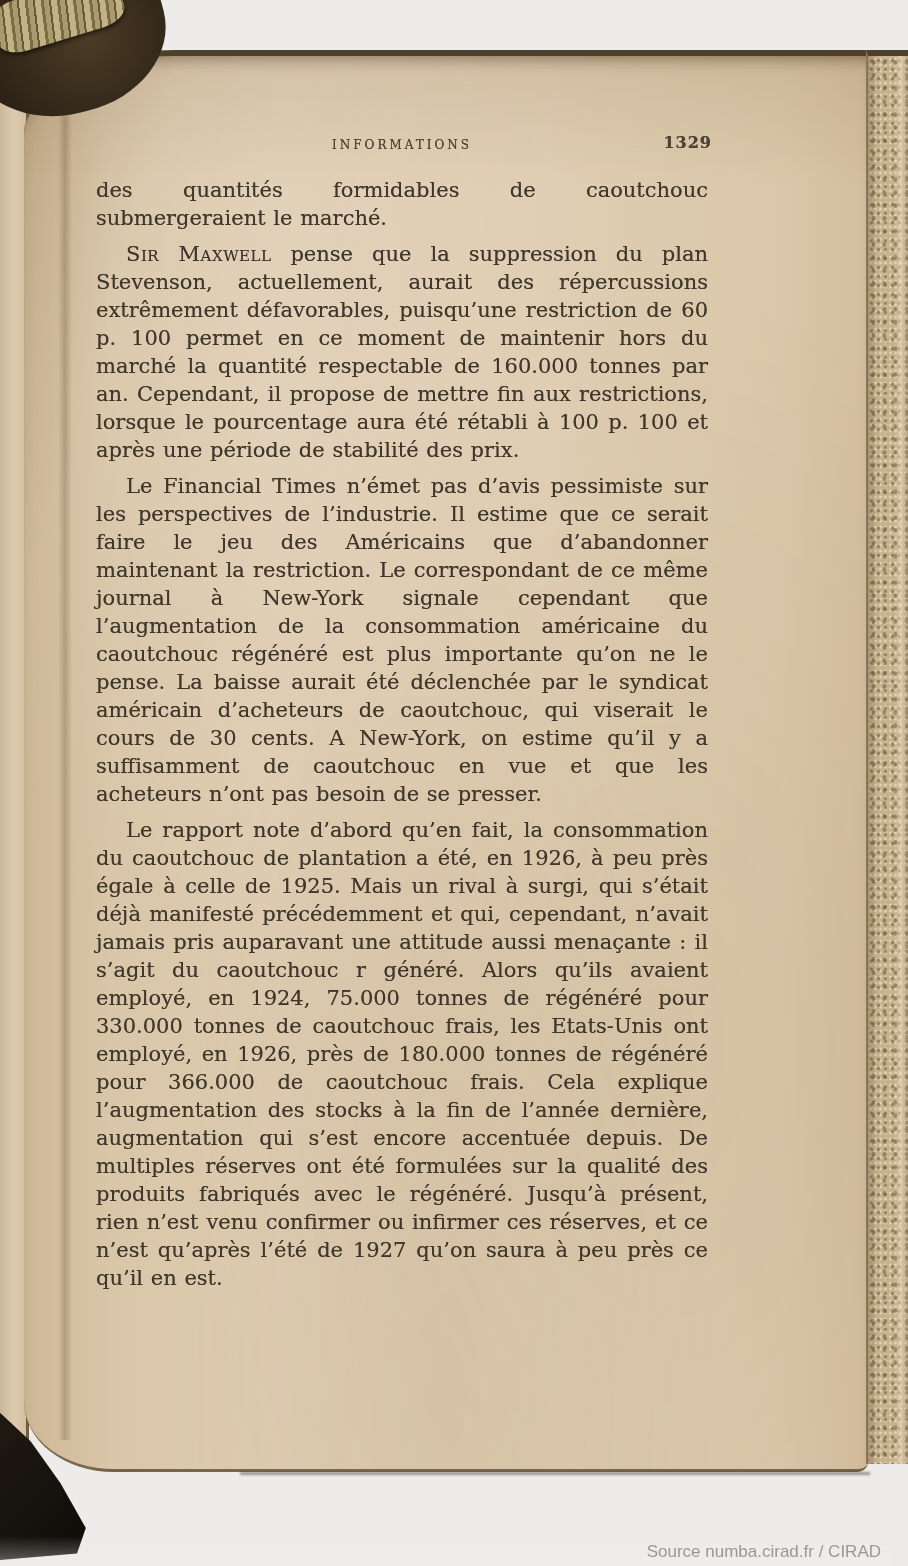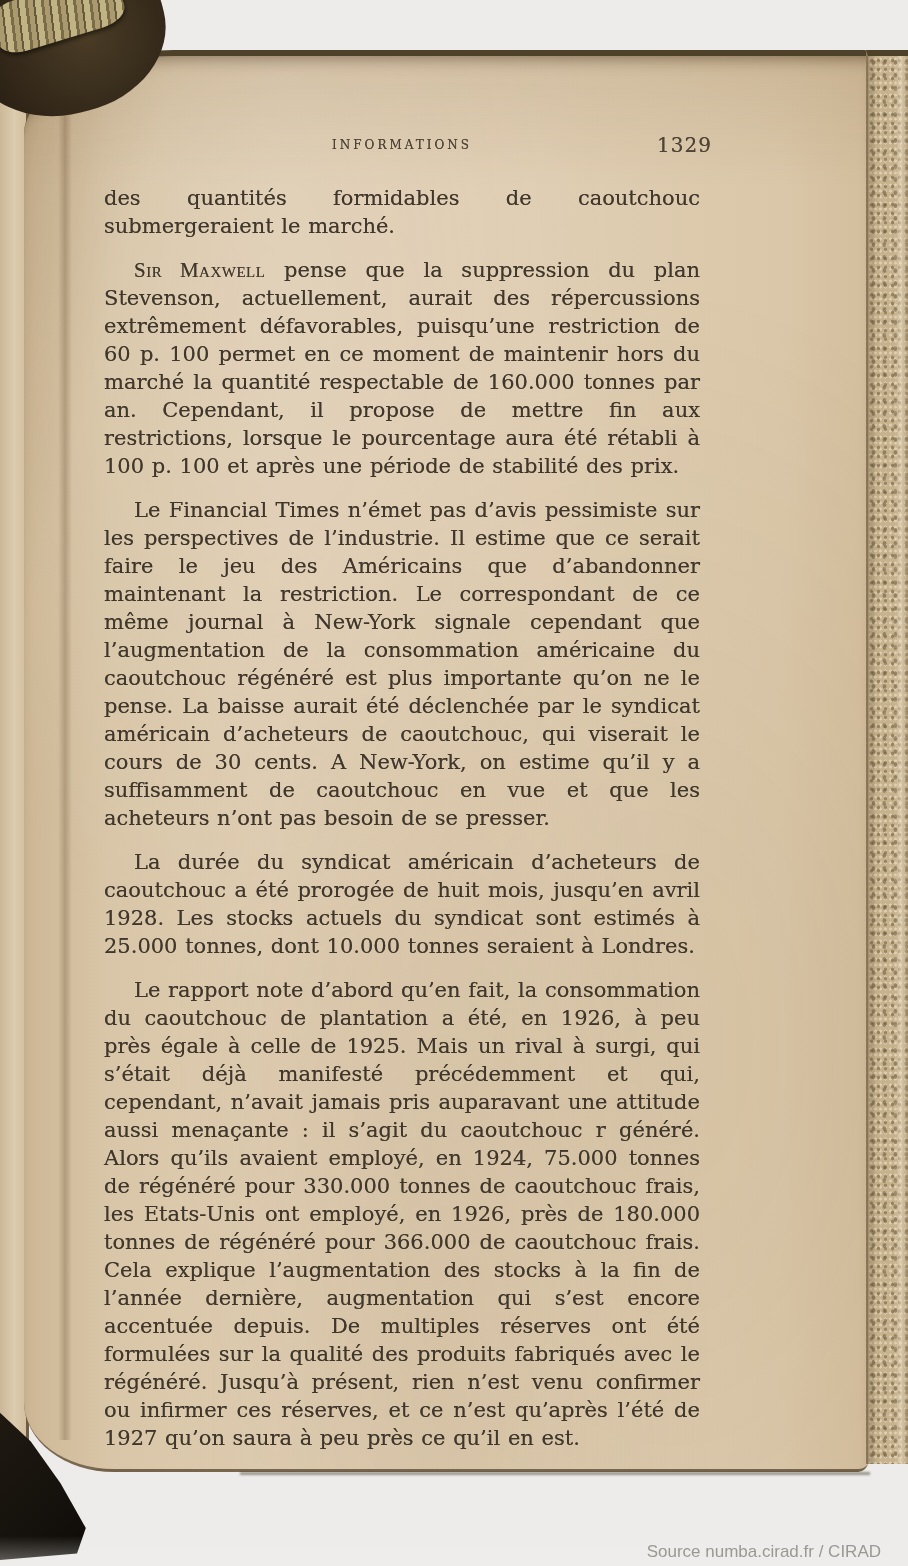--- a/index.html
+++ b/index.html
@@ -80,33 +80,34 @@
     position:absolute;left:88px;top:133px;width:628px;height:30px;z-index:6;
     color:#4e4436;
   }
   .running-title{
     position:absolute;left:244px;top:5px;
     font-size:12px;letter-spacing:3px;
     text-shadow:0 0 .5px rgba(78,68,54,.8);
   }
   .page-number{
     position:absolute;right:4px;top:0;
-    font-size:20px;letter-spacing:1px;
+    font-size:16px;letter-spacing:1px;
     text-shadow:0 0 .5px rgba(78,68,54,.8);
+    font-weight:bold;
   }
   .article{
     position:absolute;left:88px;top:168px;width:628px;z-index:6;
     font-size:21px;line-height:28px;text-align:justify;
     color:#3f372c;word-spacing:1px;
     text-shadow:0 0 .5px rgba(63,55,44,.65);
     hyphens:auto;
   }
-  .article p{margin:16px;text-indent:30px;}
+  .article p{margin:8px;text-indent:30px;}
   .article p.noindent{text-indent:0;}
-  .lead{font-variant:small-caps;letter-spacing:.5px;font-family:Liberation Serif, serif;}
+  .lead{font-variant:small-caps;letter-spacing:.5px;}
 
   
   .credit-bar{
     position:absolute;left:0;bottom:0;width:890px;height:30px;z-index:7;
     background:linear-gradient(to bottom,rgba(228,226,222,.0),rgba(240,239,237,.4));
   }
   .credit-text{
     position:absolute;right:9px;bottom:4px;
     font-family:"Liberation Sans","DejaVu Sans",sans-serif;
     font-size:17px;color:#9b9894;
@@ -127,19 +128,18 @@
 
 <div class="running-head">
   <span class="running-title">INFORMATIONS</span>
   <span class="page-number">1329</span>
 </div>
 
 <div class="article" lang="fr">
   <p class="noindent"><span class="lead"></span><span>des quantités formidables de caoutchouc submergeraient le marché.</span></p>
   <p><span class="lead">Sir Maxwell</span><span> pense que la suppression du plan Stevenson, actuellement, aurait des répercussions extrêmement défavorables, puisqu’une restriction de 60 p. 100 permet en ce moment de maintenir hors du marché la quantité respectable de 160.000 tonnes par an. Cependant, il propose de mettre fin aux restrictions, lorsque le pourcentage aura été rétabli à 100 p. 100 et après une période de stabilité des prix.</span></p>
   <p><span class="lead"></span><span>Le Financial Times n’émet pas d’avis pessimiste sur les perspectives de l’industrie. Il estime que ce serait faire le jeu des Américains que d’abandonner maintenant la restriction. Le correspondant de ce même journal à New-York signale cependant que l’augmentation de la consommation américaine du caoutchouc régénéré est plus importante qu’on ne le pense. La baisse aurait été déclenchée par le syndicat américain d’acheteurs de caoutchouc, qui viserait le cours de 30 cents. A New-York, on estime qu’il y a suffisamment de caoutchouc en vue et que les acheteurs n’ont pas besoin de se presser.</span></p>
-  <p><span class="lead"></span><span>La durée du syndicat américain d’acheteurs de caoutchouc a été prorogée de huit mois, jusqu’en avril 1928. Les stocks actuels du syndicat sont estimés à 25.000 tonnes, dont 10.000 tonnes seraient à Londres.</span></p>
   <p><span class="lead"></span><span>Le rapport note d’abord qu’en fait, la consommation du caoutchouc de plantation a été, en 1926, à peu près égale à celle de 1925. Mais un rival à surgi, qui s’était déjà manifesté précédemment et qui, cependant, n’avait jamais pris auparavant une attitude aussi menaçante : il s’agit du caoutchouc r généré. Alors qu’ils avaient employé, en 1924, 75.000 tonnes de régénéré pour 330.000 tonnes de caoutchouc frais, les Etats-Unis ont employé, en 1926, près de 180.000 tonnes de régénéré pour 366.000 de caoutchouc frais. Cela explique l’augmentation des stocks à la fin de l’année dernière, augmentation qui s’est encore accentuée depuis. De multiples réserves ont été formulées sur la qualité des produits fabriqués avec le régénéré. Jusqu’à présent, rien n’est venu confirmer ou infirmer ces réserves, et ce n’est qu’après l’été de 1927 qu’on saura à peu près ce qu’il en est.</span></p>
 </div>
 
 <div class="credit-bar">
   <span class="credit-text">Source numba.cirad.fr / CIRAD</span>
 </div>
 
 </body></html>

